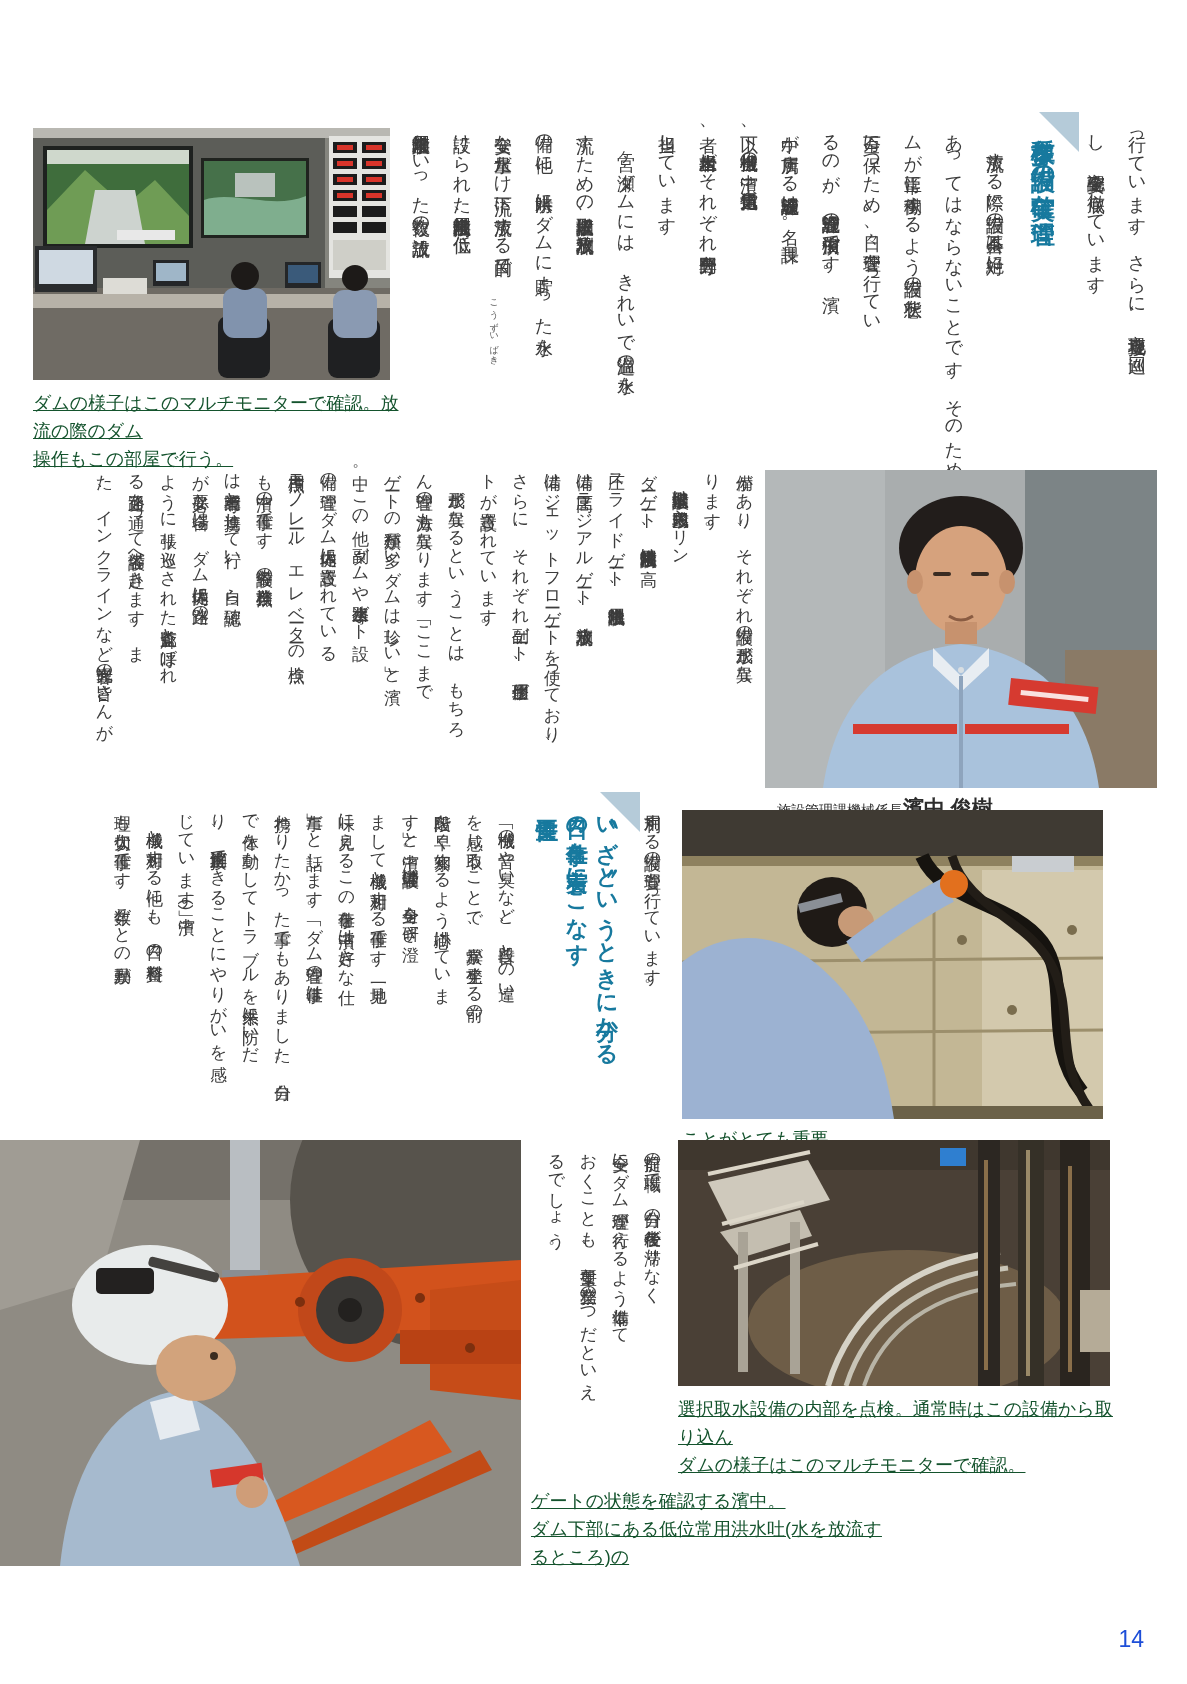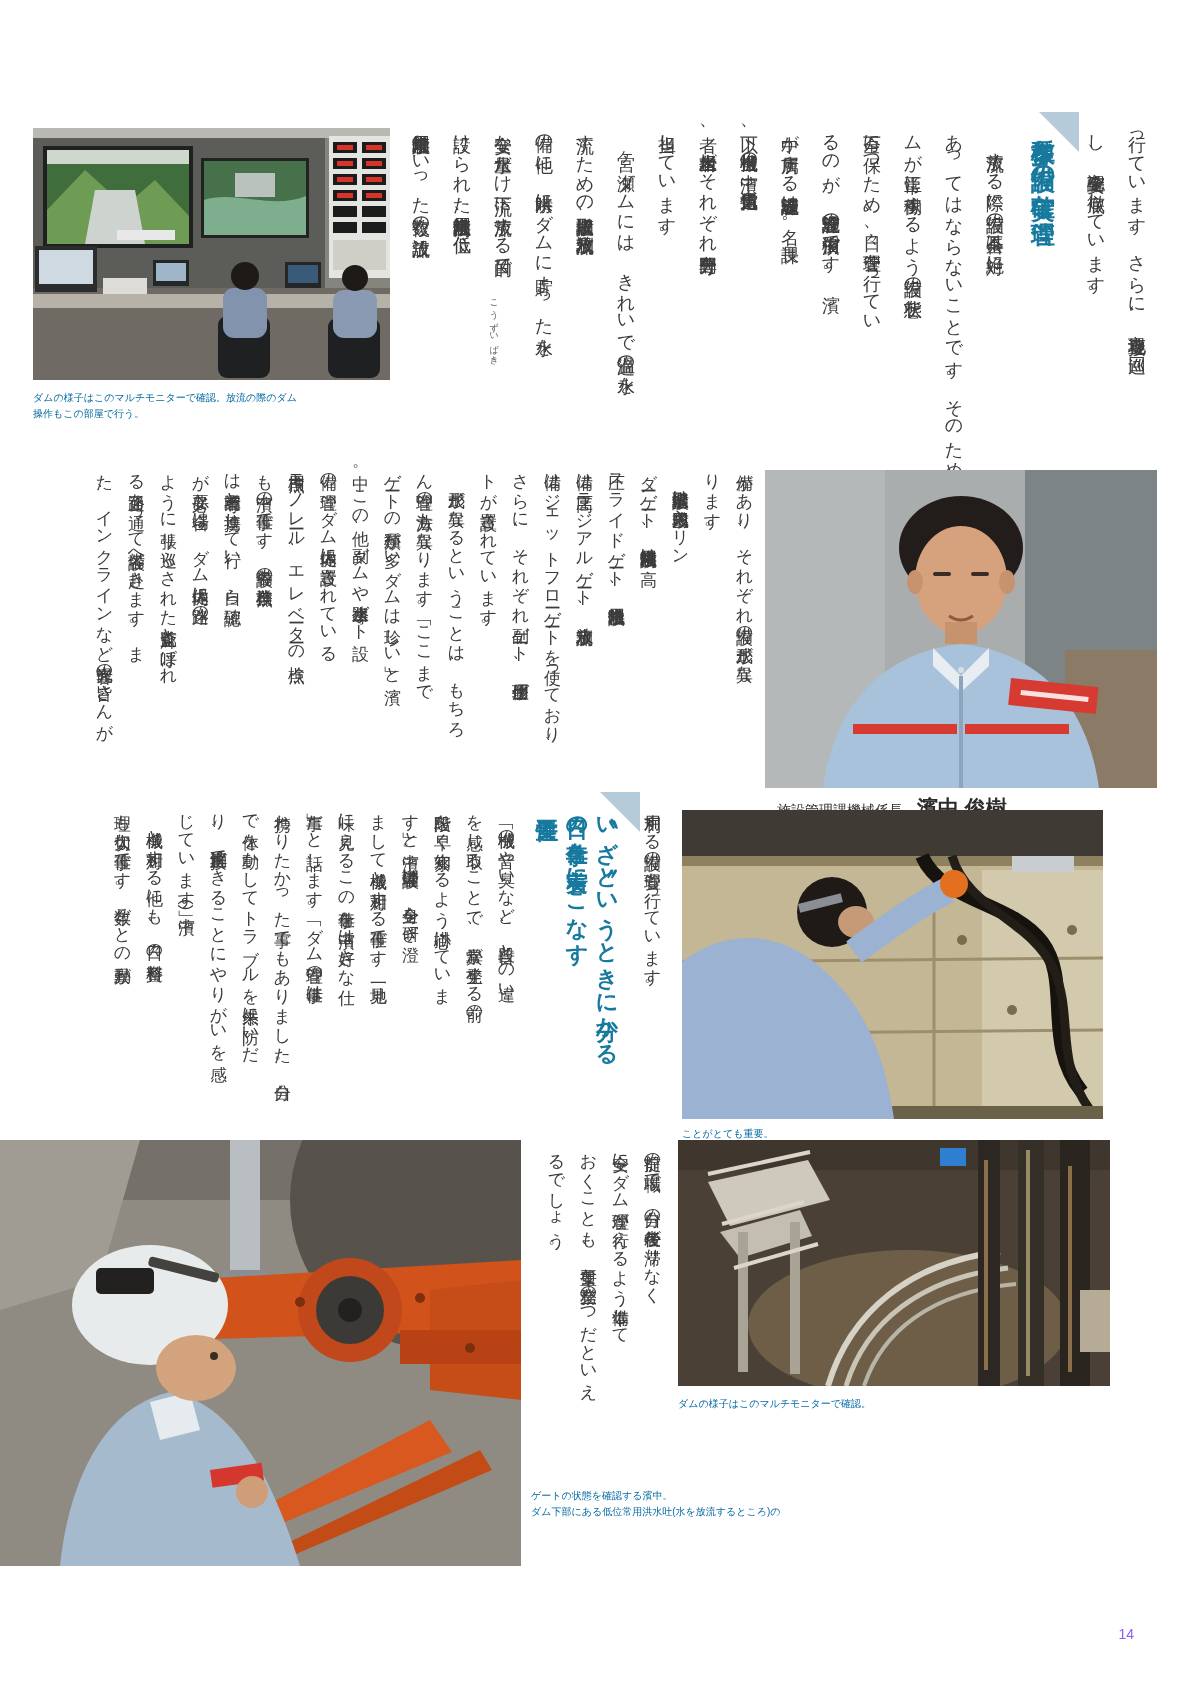--- a/index.html
+++ b/index.html
@@ -27,29 +27,29 @@
         font-size:9px;color:#555;letter-spacing:1px;}
   
   .photo{position:absolute;overflow:hidden;background:#9a9a94;}
   .photo svg{display:block;width:100%;height:100%;}
   .ph-control{left:33px;top:128px;width:357px;height:252px;}
   .ph-portrait{left:765px;top:470px;width:392px;height:318px;}
   .ph-inspect{left:682px;top:810px;width:421px;height:309px;}
   .ph-worker{left:0;top:1140px;width:521px;height:426px;}
   .ph-intake{left:678px;top:1140px;width:432px;height:246px;}
   
-  .cap{position:absolute;font-size:10px;line-height:1.55;color:#0369a1;}
+  .cap{position:absolute;font-size:18px;line-height:1.55;color:#14532d;text-decoration:underline;}
   .cap-control{left:33px;top:390px;width:380px;}
   .cap-inspect{left:682px;top:1126px;width:436px;}
   .cap-intake{left:678px;top:1396px;width:444px;}
   .cap-gate{left:531px;top:1488px;width:356px;}
   .cap2{position:absolute;left:777px;top:794px;color:#2c2c2c;}
   .cap2 .role{font-size:14px;}
-  .cap2 .pname{font-size:21px;font-weight:bold;margin-left:14px;}
-  .pageno{position:absolute;right:53px;top:1626px;font-size:14px;color:#8b5cf6;}
+  .cap2 .pname{font-size:21px;font-weight:bold;}
+  .pageno{position:absolute;right:43px;top:1626px;font-size:23px;color:#1d4ed8;}
 </style>
 </head>
 <body>
 
 <div class="page">
 
   <div class="photo ph-control">
     <svg viewBox="0 0 357 252" preserveAspectRatio="none">
       <rect width="357" height="252" fill="#85857e"></rect>
       <rect width="357" height="10" fill="#b9b8b2"></rect>
@@ -269,18 +269,19 @@
         <rect x="382" y="0" width="30" height="246" fill="#2a251f"></rect>
         <rect x="306" y="20" width="4" height="210" fill="#8a6f4a"></rect>
         <rect x="348" y="10" width="4" height="226" fill="#9a8a68"></rect>
         <rect x="390" y="26" width="4" height="206" fill="#8a6f4a"></rect>
         <rect x="402" y="150" width="30" height="62" fill="#b5ab97"></rect>
       </g>
       <rect x="262" y="8" width="26" height="18" fill="#2f7fd0"></rect>
     </svg>
   </div>
   <div class="cap cap-intake">
+    <div>選択取水設備の内部を点検。通常時はこの設備から取り込ん</div>
     <div>ダムの様子はこのマルチモニターで確認。</div>
   </div>
 
   <div class="pageno">14</div>
 
 </div>
 
 </body></html>

